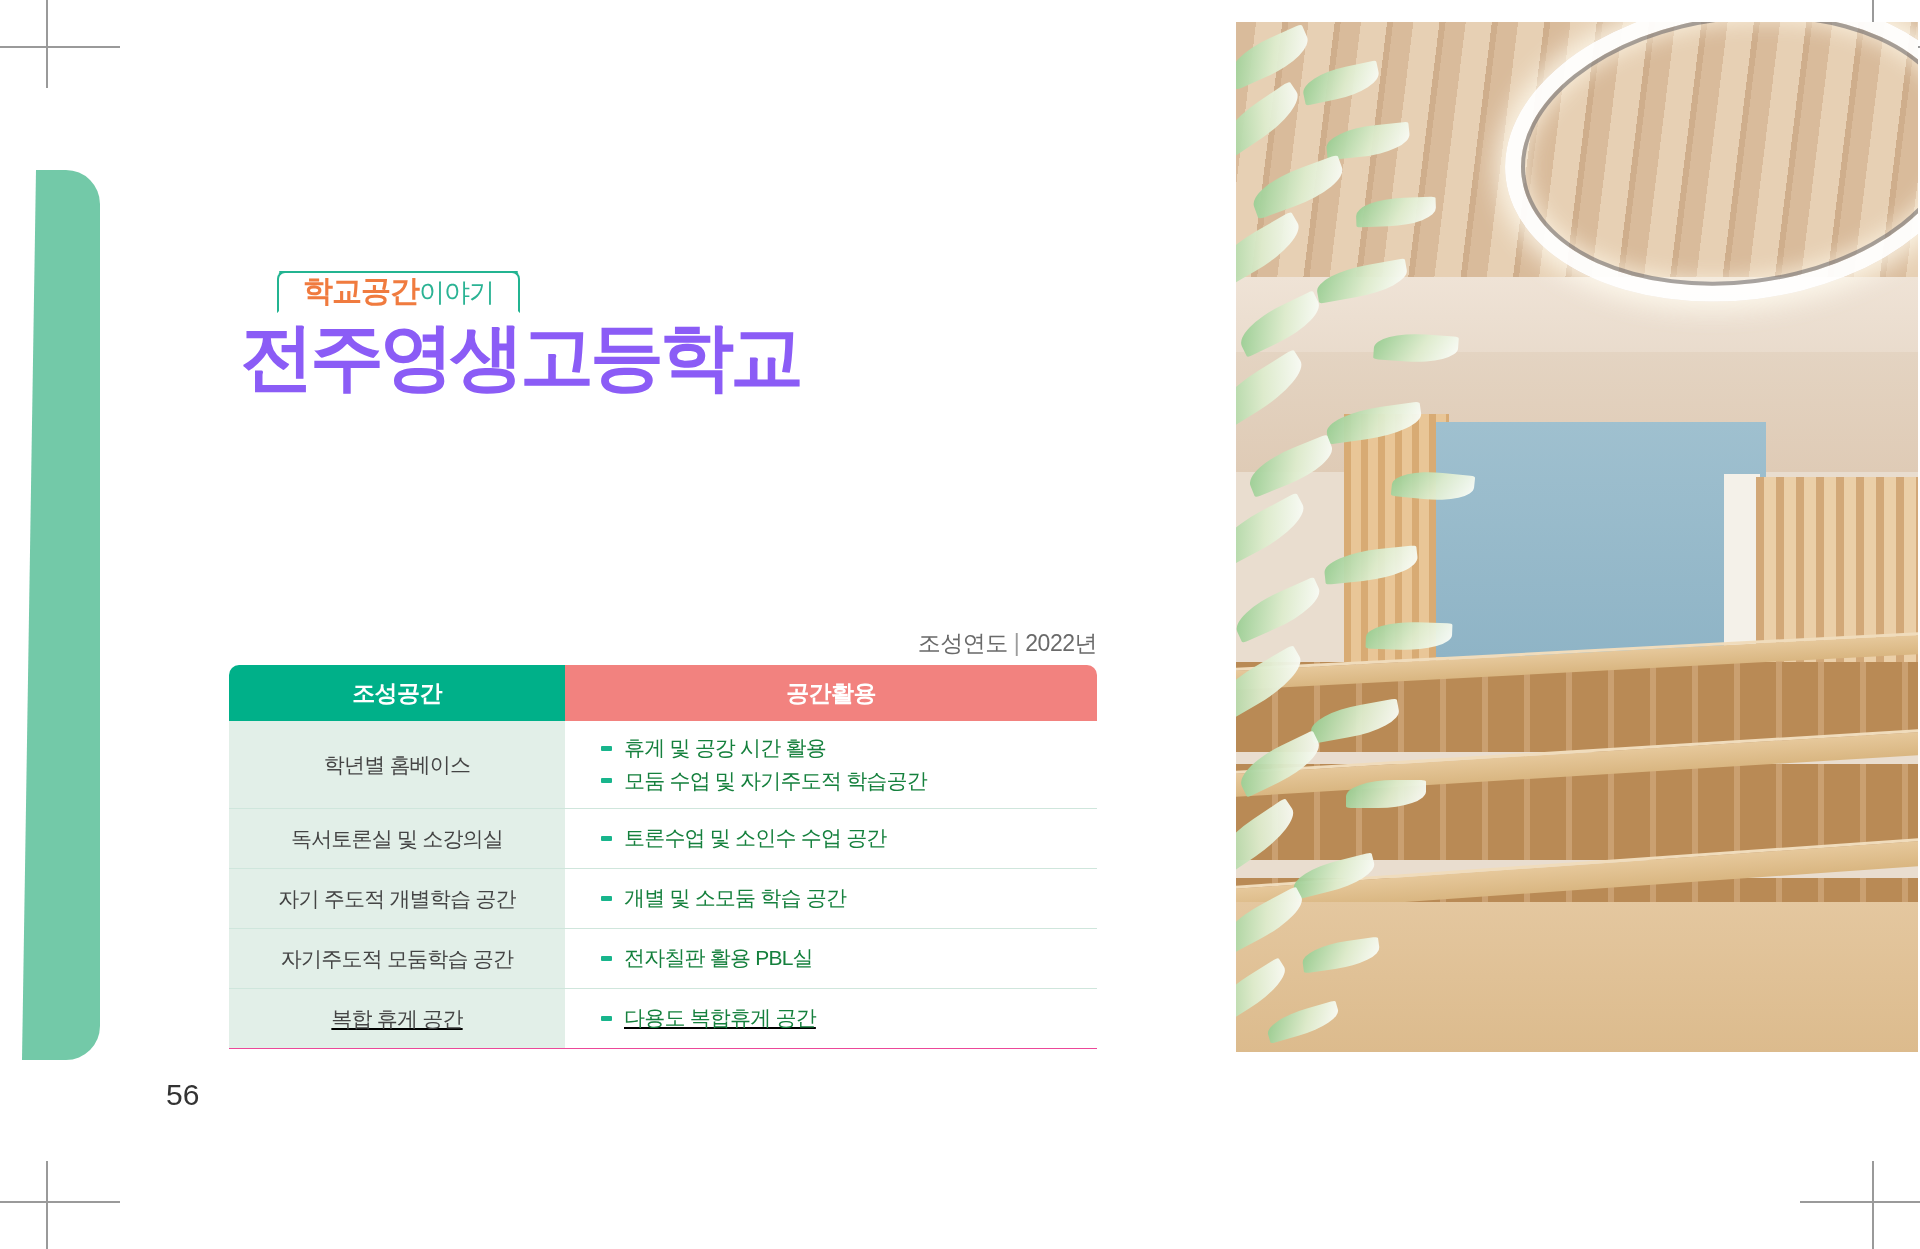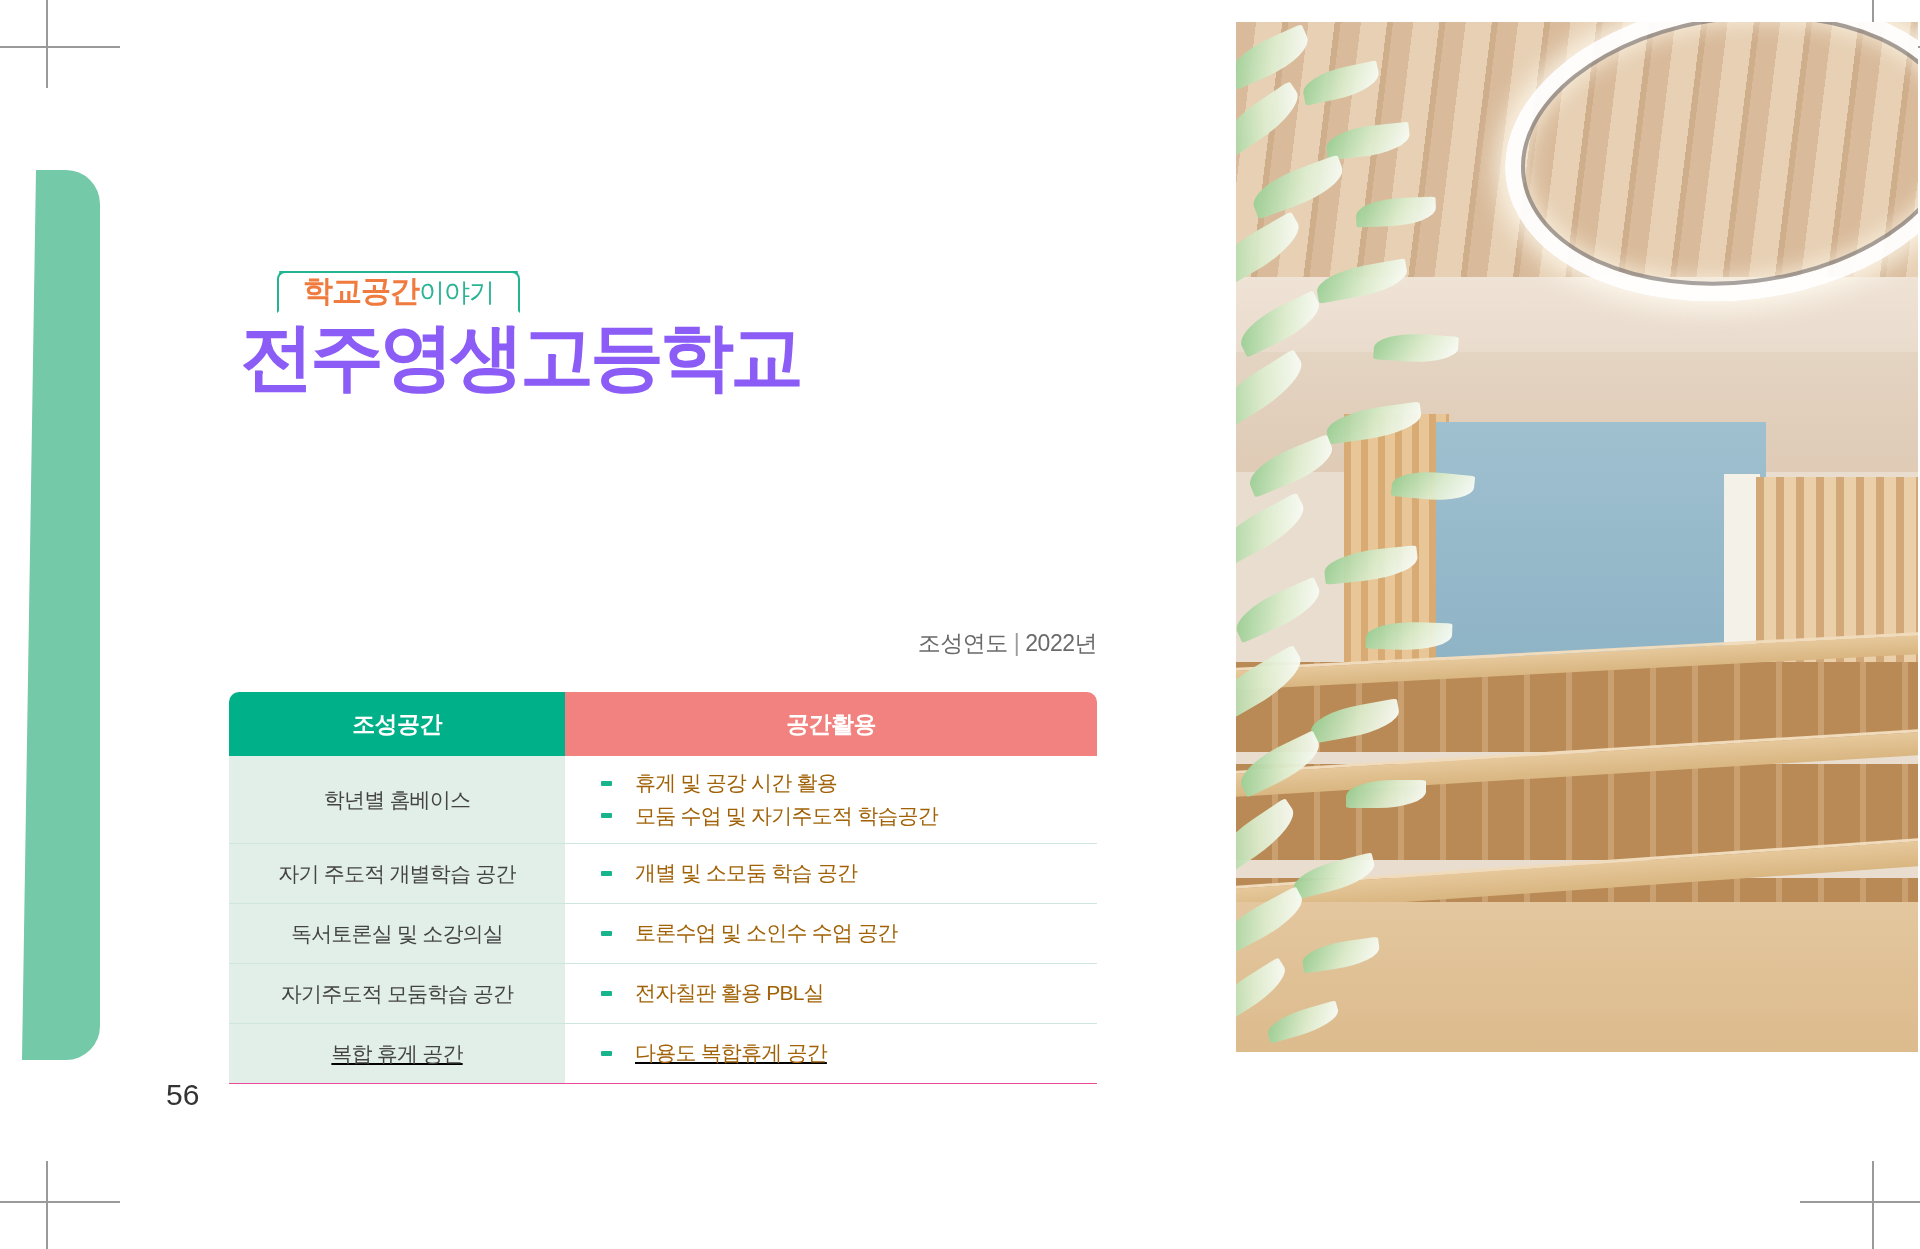--- a/index.html
+++ b/index.html
@@ -85,21 +85,21 @@
     letter-spacing:-0.5px;
   }
   .year-meta .sep { padding:0 6px; color:#9c9c9c; }
 
   
   .table {
     position:absolute;
     left:229px; top:665px;
     width:868px;
   }
-  .thead { display:flex; height:64px;margin-top:27px; }
+  .thead { display:flex; height:56px; }
   .th {
     display:flex; align-items:center; justify-content:center;
     color:#ffffff; font-size:23px; font-weight:bold; letter-spacing:-0.6px;
   }
   .th-left {
     width:336px; background:#00b089;
     border-top-left-radius:10px;
   }
   .th-right {
     flex:1; background:#f2827f;
@@ -117,23 +117,22 @@
     padding:0 10px; text-align:center;
   }
   .td-right {
     flex:1;
     background:#ffffff;
     display:flex; flex-direction:column; justify-content:center;
     padding-left:36px;
   }
   .bullet-line {
     display:flex; align-items:center;
-    font-size:21px; color:#a16207; letter-spacing:-0.8px;
+    font-size:21px; color:#15803d; letter-spacing:-0.8px;
     line-height:1.55;
-    gap:11px;
   }
   .bullet {
     display:inline-block;
     width:11px; height:5px;
     background:#18b58c;
     margin-right:12px;
     flex:none;
     border-radius:1px;
   }
   .r-tall { height:88px; }
@@ -272,35 +271,35 @@
             <span>휴게 및 공강 시간 활용</span>
           </div>
         <div class="bullet-line">
             <span class="bullet"></span>
             <span>모둠 수업 및 자기주도적 학습공간</span>
           </div>
       </div>
     </div>
 
     <div class="trow r-std">
+      <div class="td-left">독서토론실 및 소강의실</div>
+      <div class="td-right">
+        <div class="bullet-line">
+            <span class="bullet"></span>
+            <span>토론수업 및 소인수 수업 공간</span>
+          </div>
+      </div>
+    </div>
+
+    <div class="trow r-std">
       <div class="td-left">자기 주도적 개별학습 공간</div>
       <div class="td-right">
         <div class="bullet-line">
             <span class="bullet"></span>
             <span>개별 및 소모둠 학습 공간</span>
-          </div>
-      </div>
-    </div>
-
-    <div class="trow r-std">
-      <div class="td-left">독서토론실 및 소강의실</div>
-      <div class="td-right">
-        <div class="bullet-line">
-            <span class="bullet"></span>
-            <span>토론수업 및 소인수 수업 공간</span>
           </div>
       </div>
     </div>
 
     <div class="trow r-std">
       <div class="td-left">자기주도적 모둠학습 공간</div>
       <div class="td-right">
         <div class="bullet-line">
             <span class="bullet"></span>
             <span>전자칠판 활용 PBL실</span>

